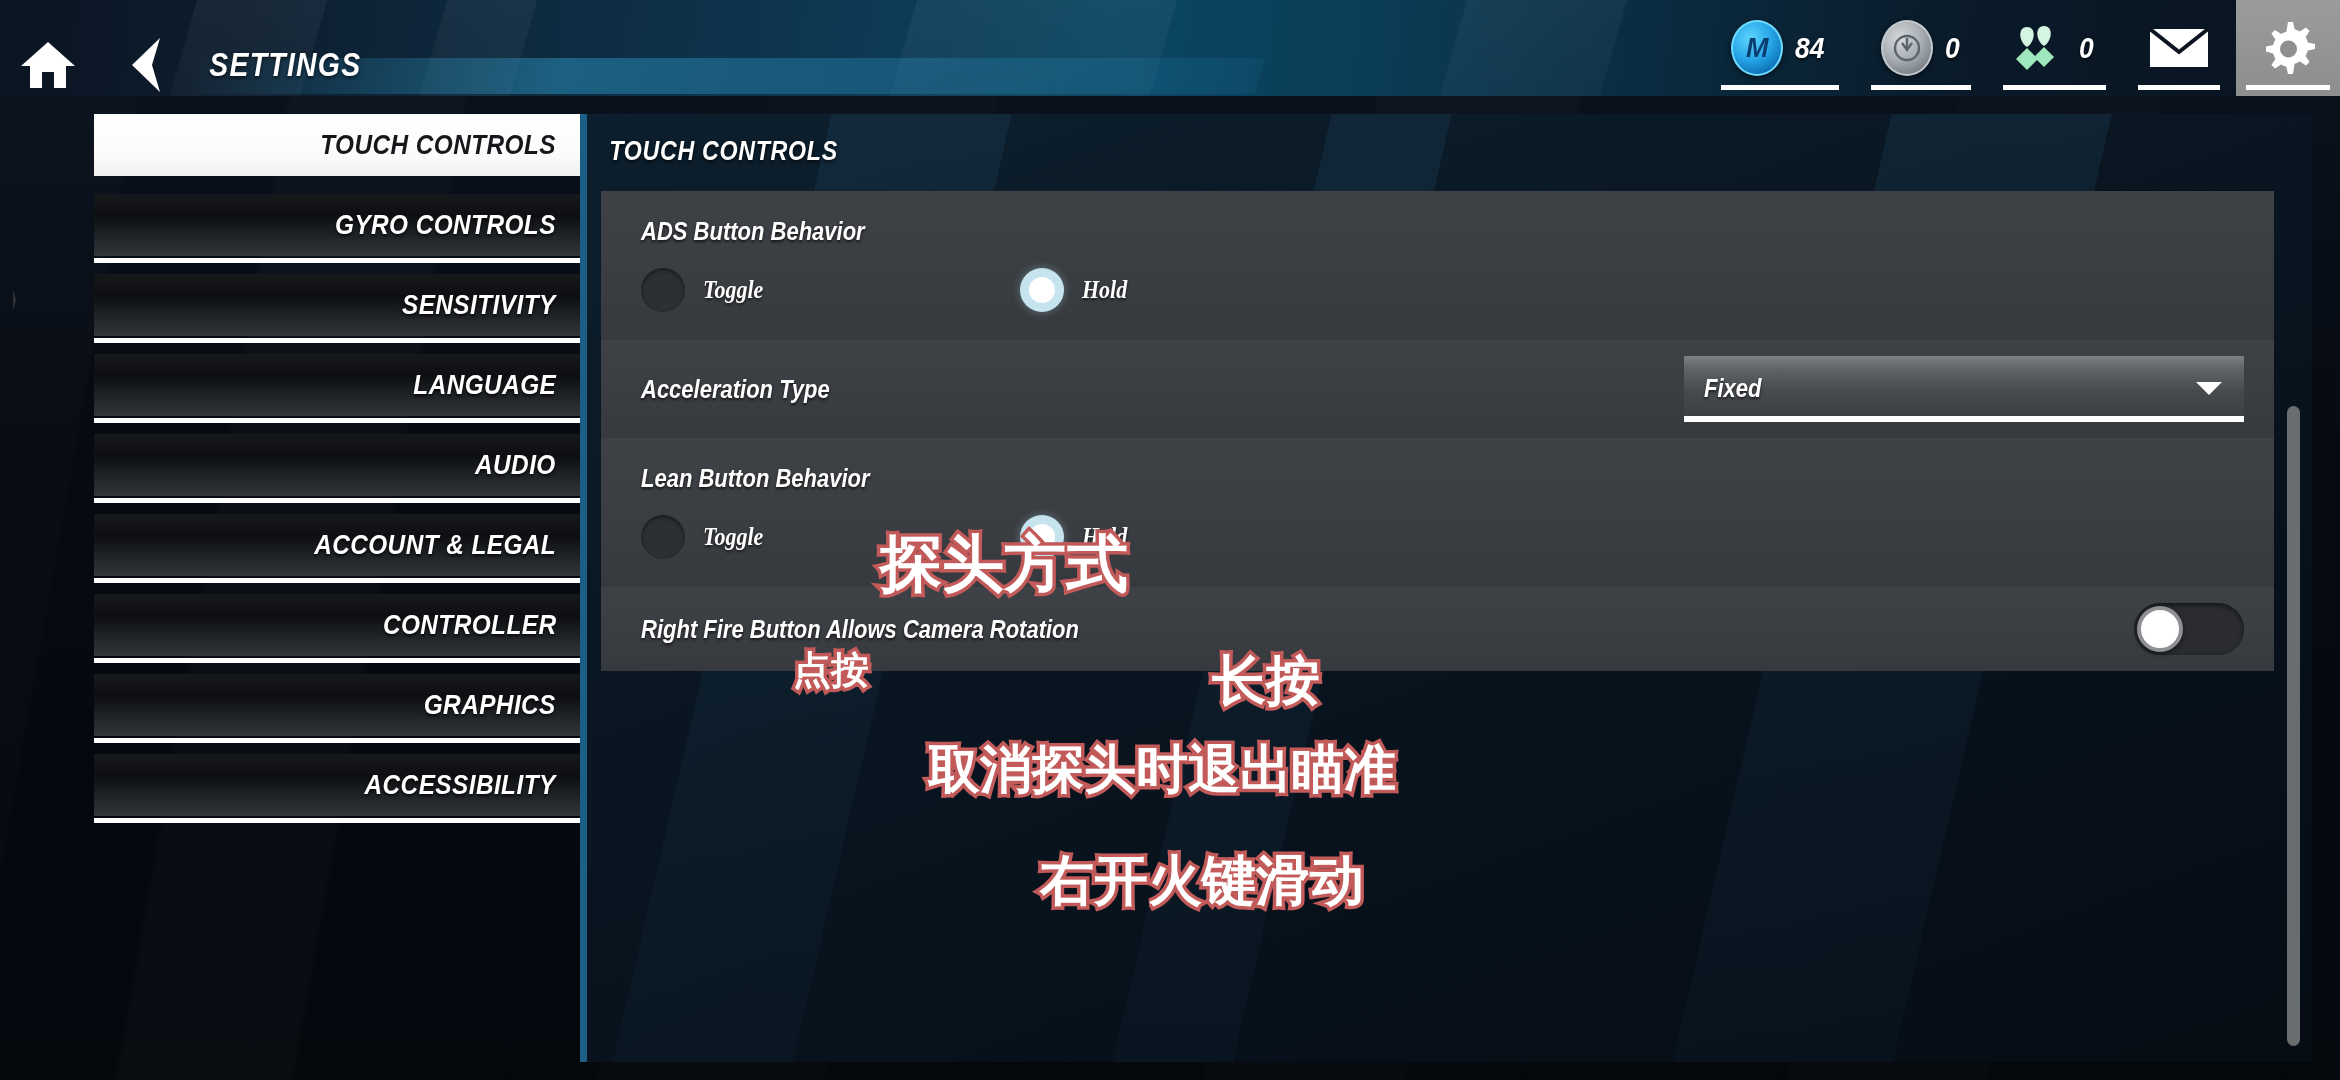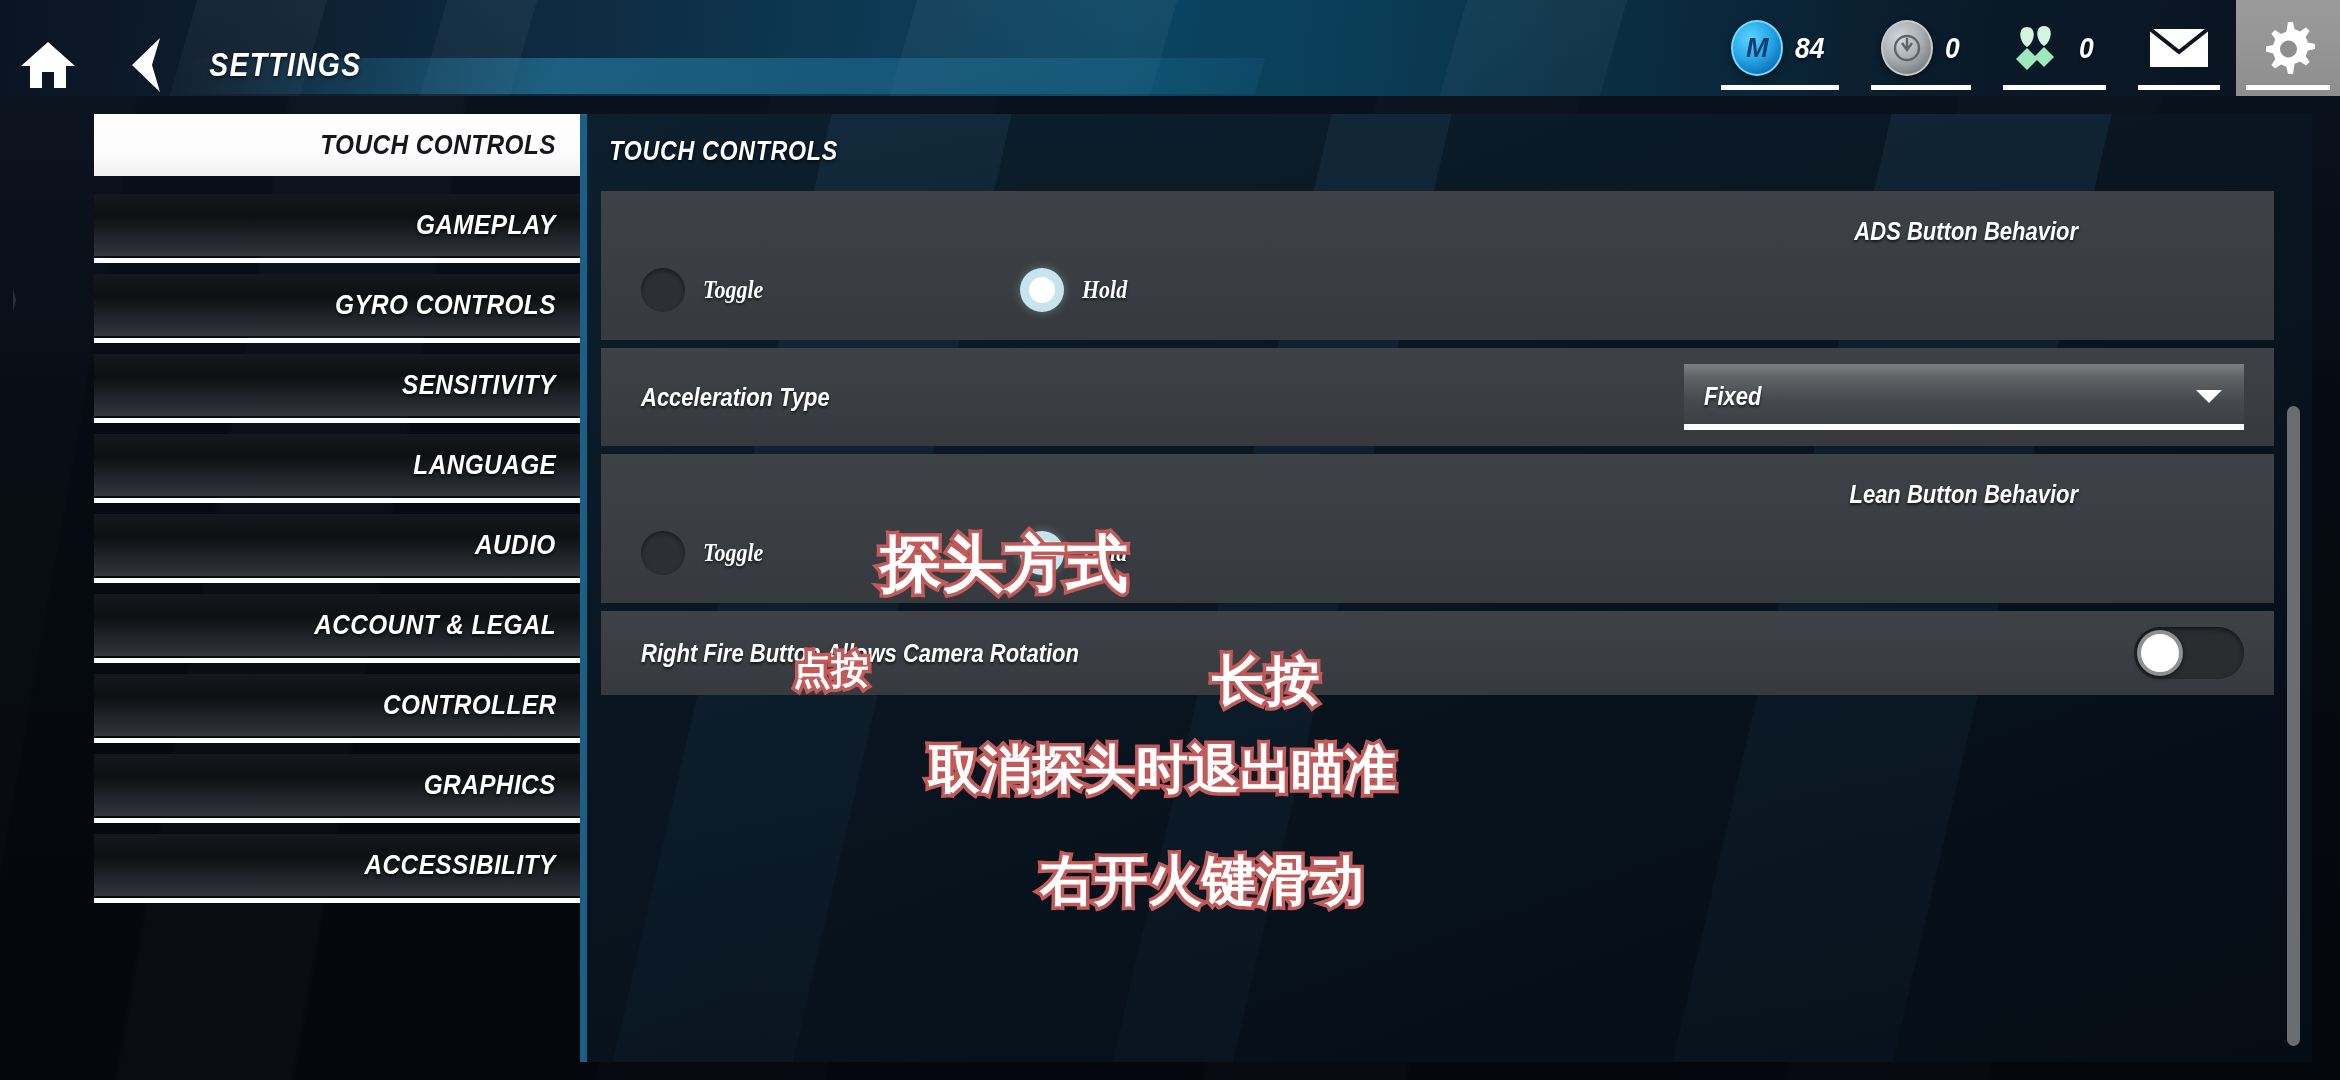--- a/index.html
+++ b/index.html
@@ -159,23 +159,22 @@
   .panel-title {
     position:relative; padding:22px 0 0 26px;
     color:#ffffff; font-size:27px; font-style:italic; font-weight:bold;
     letter-spacing:0.8px; transform:scaleX(0.86); transform-origin:left center;
     text-shadow:0 2px 4px rgba(0,0,0,0.7);
   }
 
   .rows { position:relative; margin-top:24px; padding:0 38px 0 14px; }
 
   .srow {
-    position:relative; margin-bottom:8px;
+    position:relative; 
     background:linear-gradient(180deg,#3e4145 0%,#3a3d41 55%,#36393d 100%);
-    text-align:right;
   }
   .srow .rlabel {
     color:#ffffff; font-size:25px; font-style:italic; font-weight:bold;
     transform:scaleX(0.88); transform-origin:left center;
     text-shadow:0 2px 3px rgba(0,0,0,0.65); white-space:nowrap;
   }
 
   
   .srow-radio { padding:26px 0 28px 0; }
   .srow-radio .rlabel { margin-left:40px; }
@@ -326,24 +325,20 @@
     </div>
   </div>
 
   <div class="hex-deco"></div>
 
   <div class="body-row">
 
     <div class="sidebar">
       <div class="side-item active">
         <div class="label">TOUCH CONTROLS</div>
-        <div class="rule"></div>
-      </div>
-      <div class="side-item">
-        <div class="label">GAMEPLAY</div>
         <div class="rule"></div>
       </div>
       <div class="side-item">
         <div class="label">GYRO CONTROLS</div>
         <div class="rule"></div>
       </div>
       <div class="side-item">
         <div class="label">SENSITIVITY</div>
         <div class="rule"></div>
       </div>

